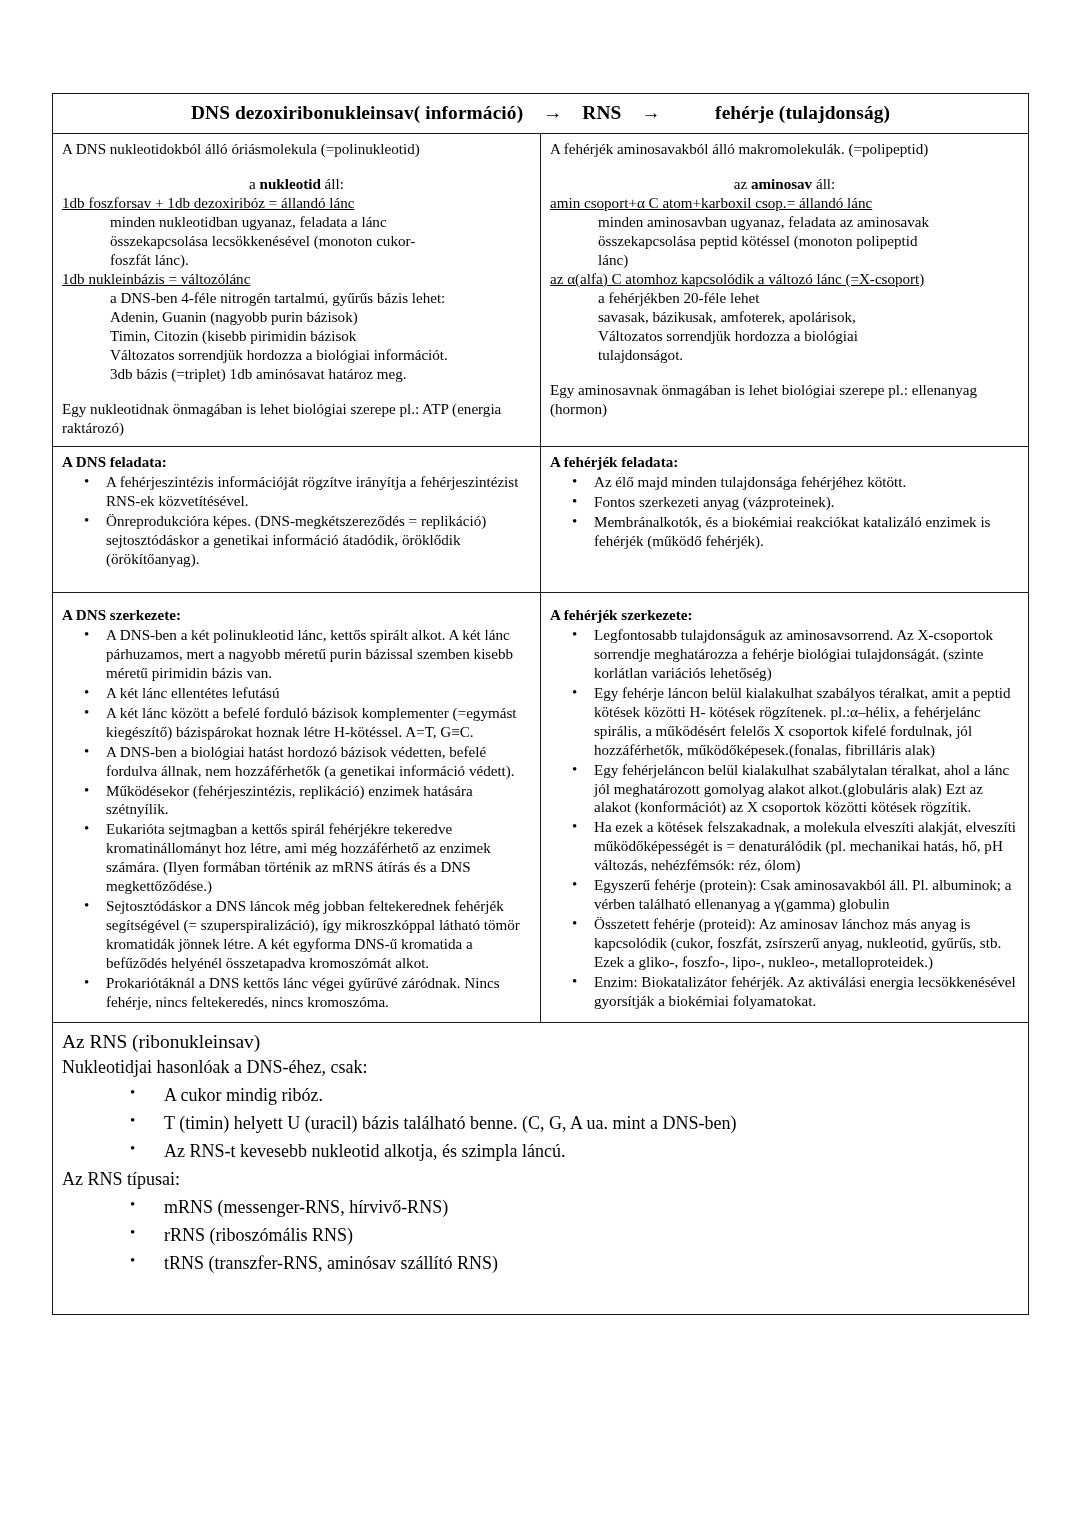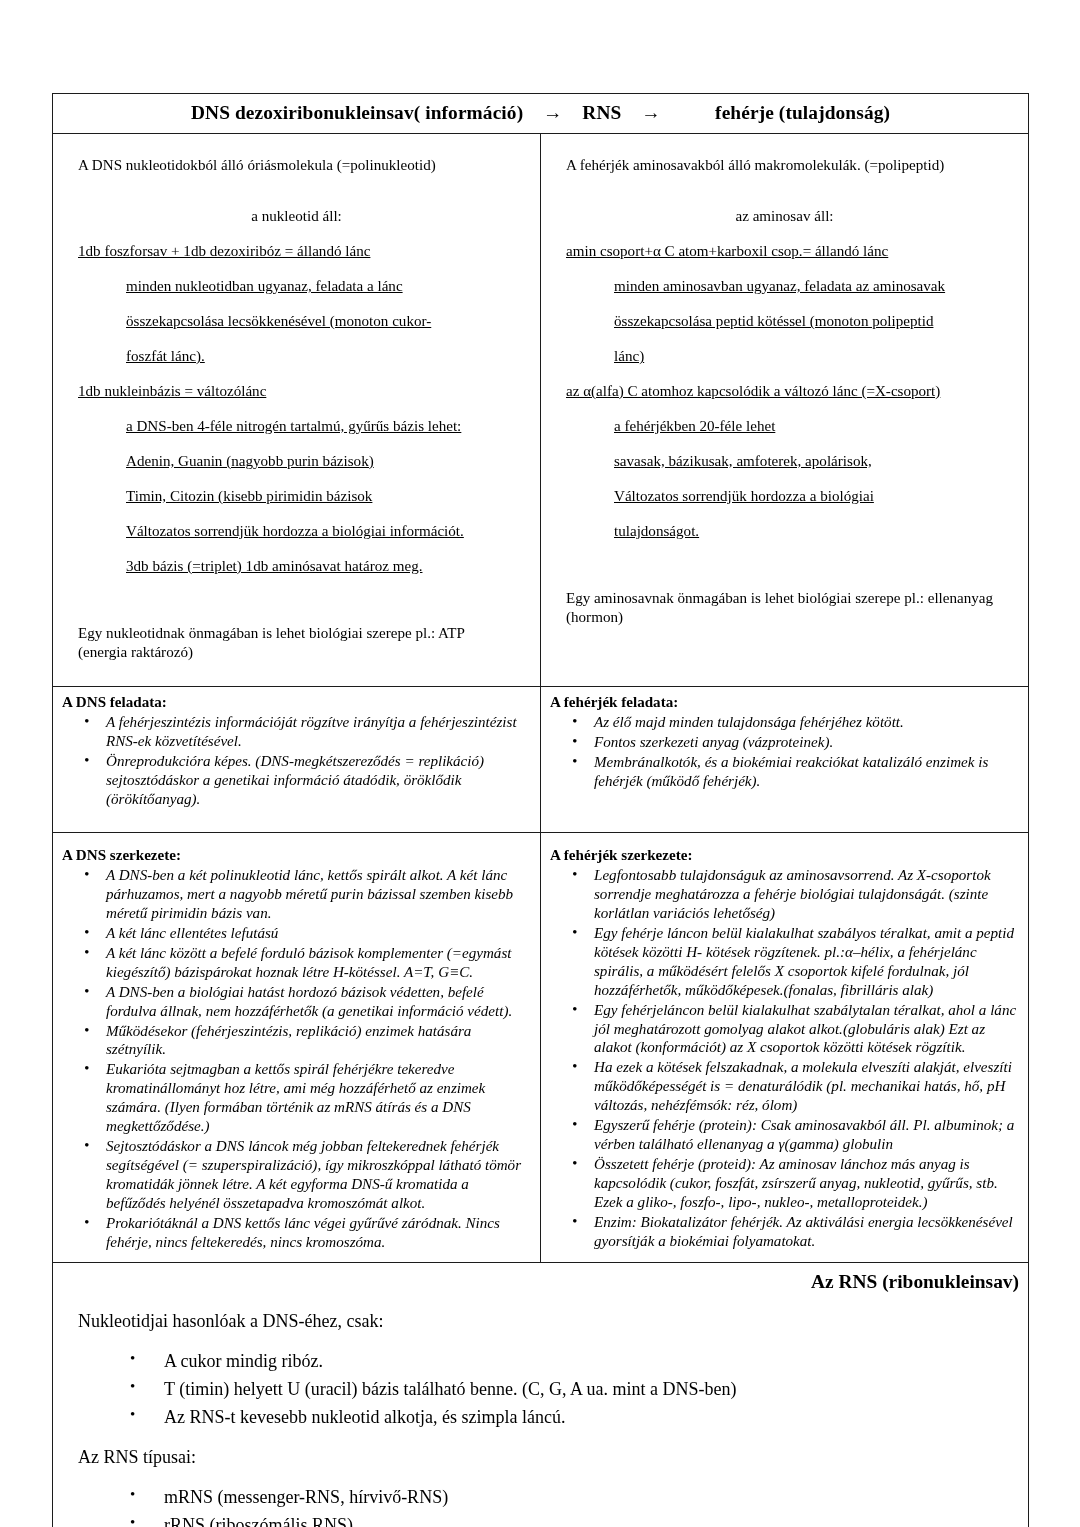--- a/index.html
+++ b/index.html
@@ -43,55 +43,54 @@
     text-align: center;
     padding: 7px 6px 8px 6px !important;
   }
   .title-line {
     font-weight: bold;
     font-size: 19.4px;
     letter-spacing: 0.1px;
     white-space: pre;
   }
 
-  .p { margin: 16px; }
+  .p { margin: 0; }
   .gap { height: 16px; }
   .gap-sm { height: 13px; }
   .gap-xs { height: 7px; }
   .sub-hd { text-align: center; margin: 0; }
-  b, .b { font-weight: normal; text-align: center; }
-
-  .ind1 { padding-left: 48px; text-indent: 0; text-decoration: underline; }
+  b, .b { font-weight: bold; text-align: center; }
+
+  .ind1 { padding-left: 48px; text-indent: 0; }
   .ind0 { padding-left: 0; text-decoration: underline; }
 
   .hdg { font-weight: bold; margin: 0 0 1px 0; }
 
   ul.bl {
     margin: 0;
     padding: 0 0 0 20px;
     list-style: none;
   }
   ul.bl > li {
     position: relative;
     padding-left: 24px;
     margin: 0 0 1px 0;
-    font-style: italic;
   }
   ul.bl > li::before {
     content: "\2022";
     position: absolute;
     left: 2px;
     top: -1px;
     font-size: 15px;
   }
 
   
   .rns-title {
-    text-align: right;
-    font-weight: bold;
+    text-align: left;
+    font-weight: normal;
     font-size: 19.4px;
     margin: 0 0 2px 0;
   }
   .rns-body { font-size: 18px; line-height: 1.33; }
   ul.bl2 {
     margin: 4px;
     padding: 0 0 0 62px;
     list-style: none;
   }
   ul.bl2 > li {

